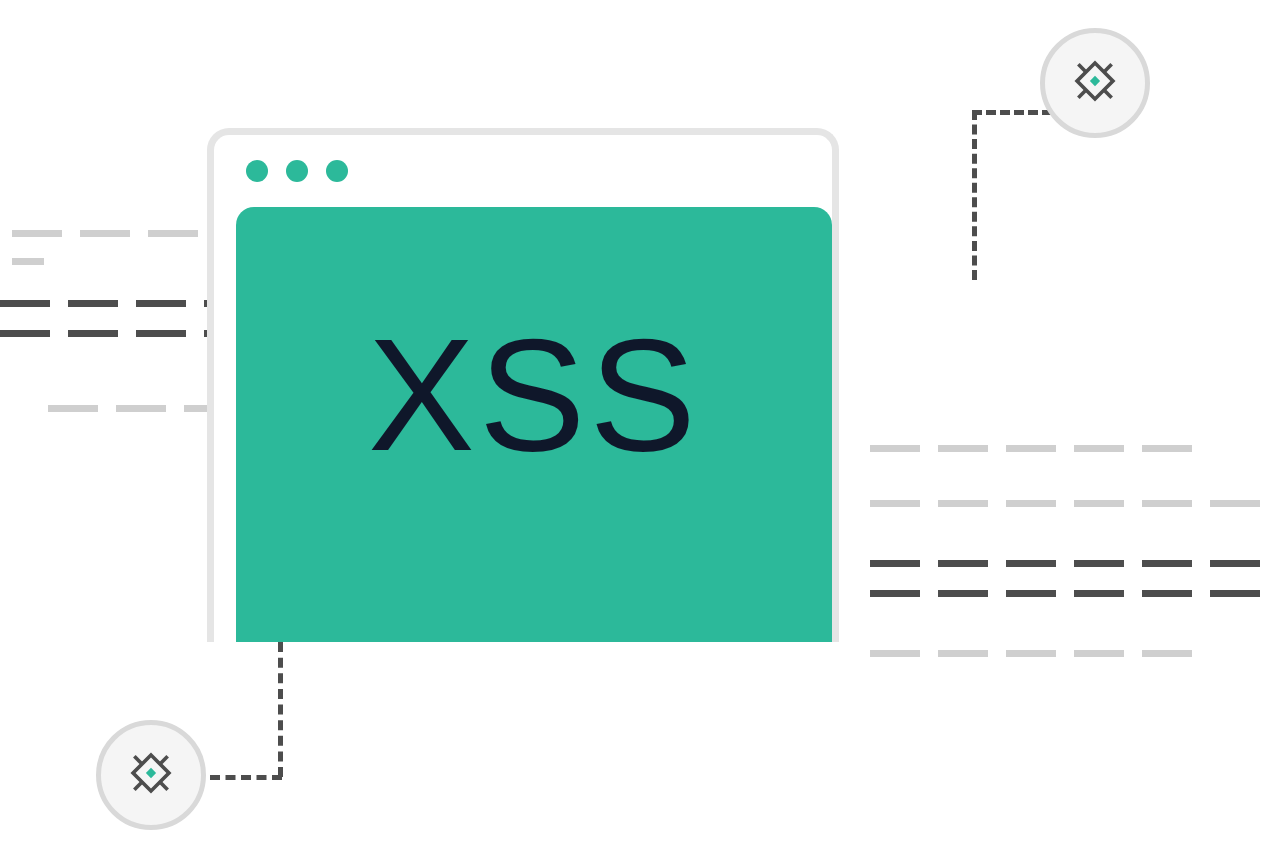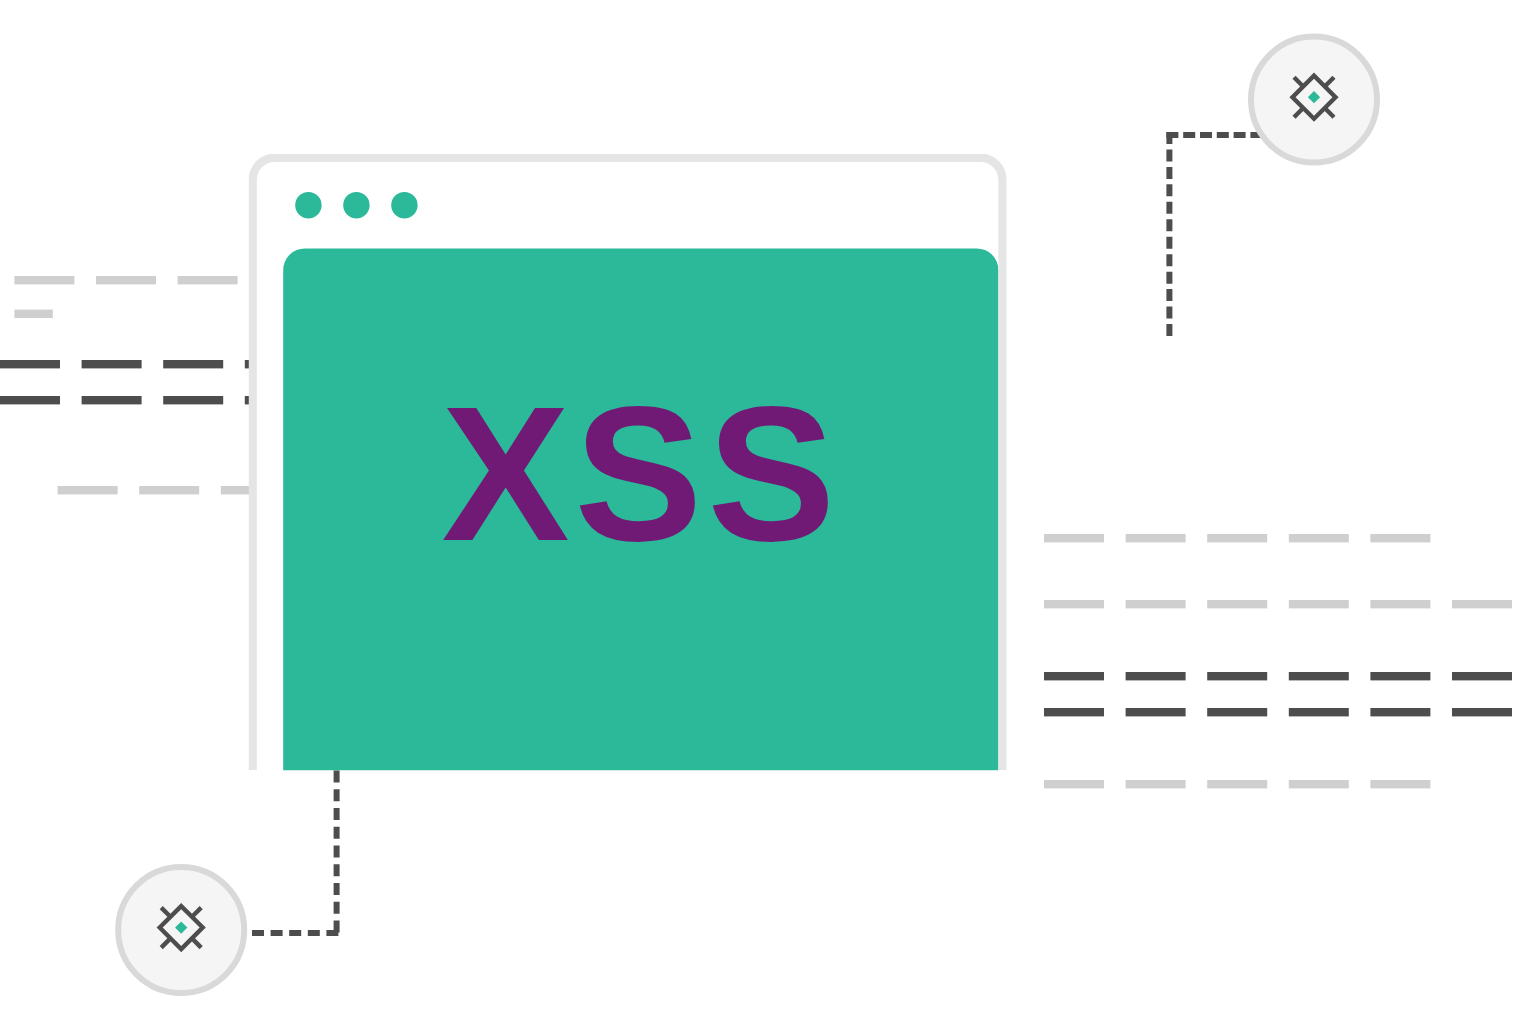--- a/index.html
+++ b/index.html
@@ -34,22 +34,22 @@
   .content-pane {
     position: absolute;
     left: 22px; right: 0; top: 72px; bottom: 0;
     background: #2cb99a;
     border-radius: 18px 18px 0 0;
     display: flex;
     align-items: center;
     justify-content: center;
   }
   .xss-label {
-    color: #701a75;
-    font-weight: 700;
+    color: #0f172a;
+    font-weight: 400;
     font-size: 160px;
     letter-spacing: 4px;
     transform: translateY(-30px);
     font-family: "Helvetica Neue", Helvetica, Arial, sans-serif;
   }
 
   
   .bug-badge {
     position: absolute;
     width: 110px; height: 110px;

